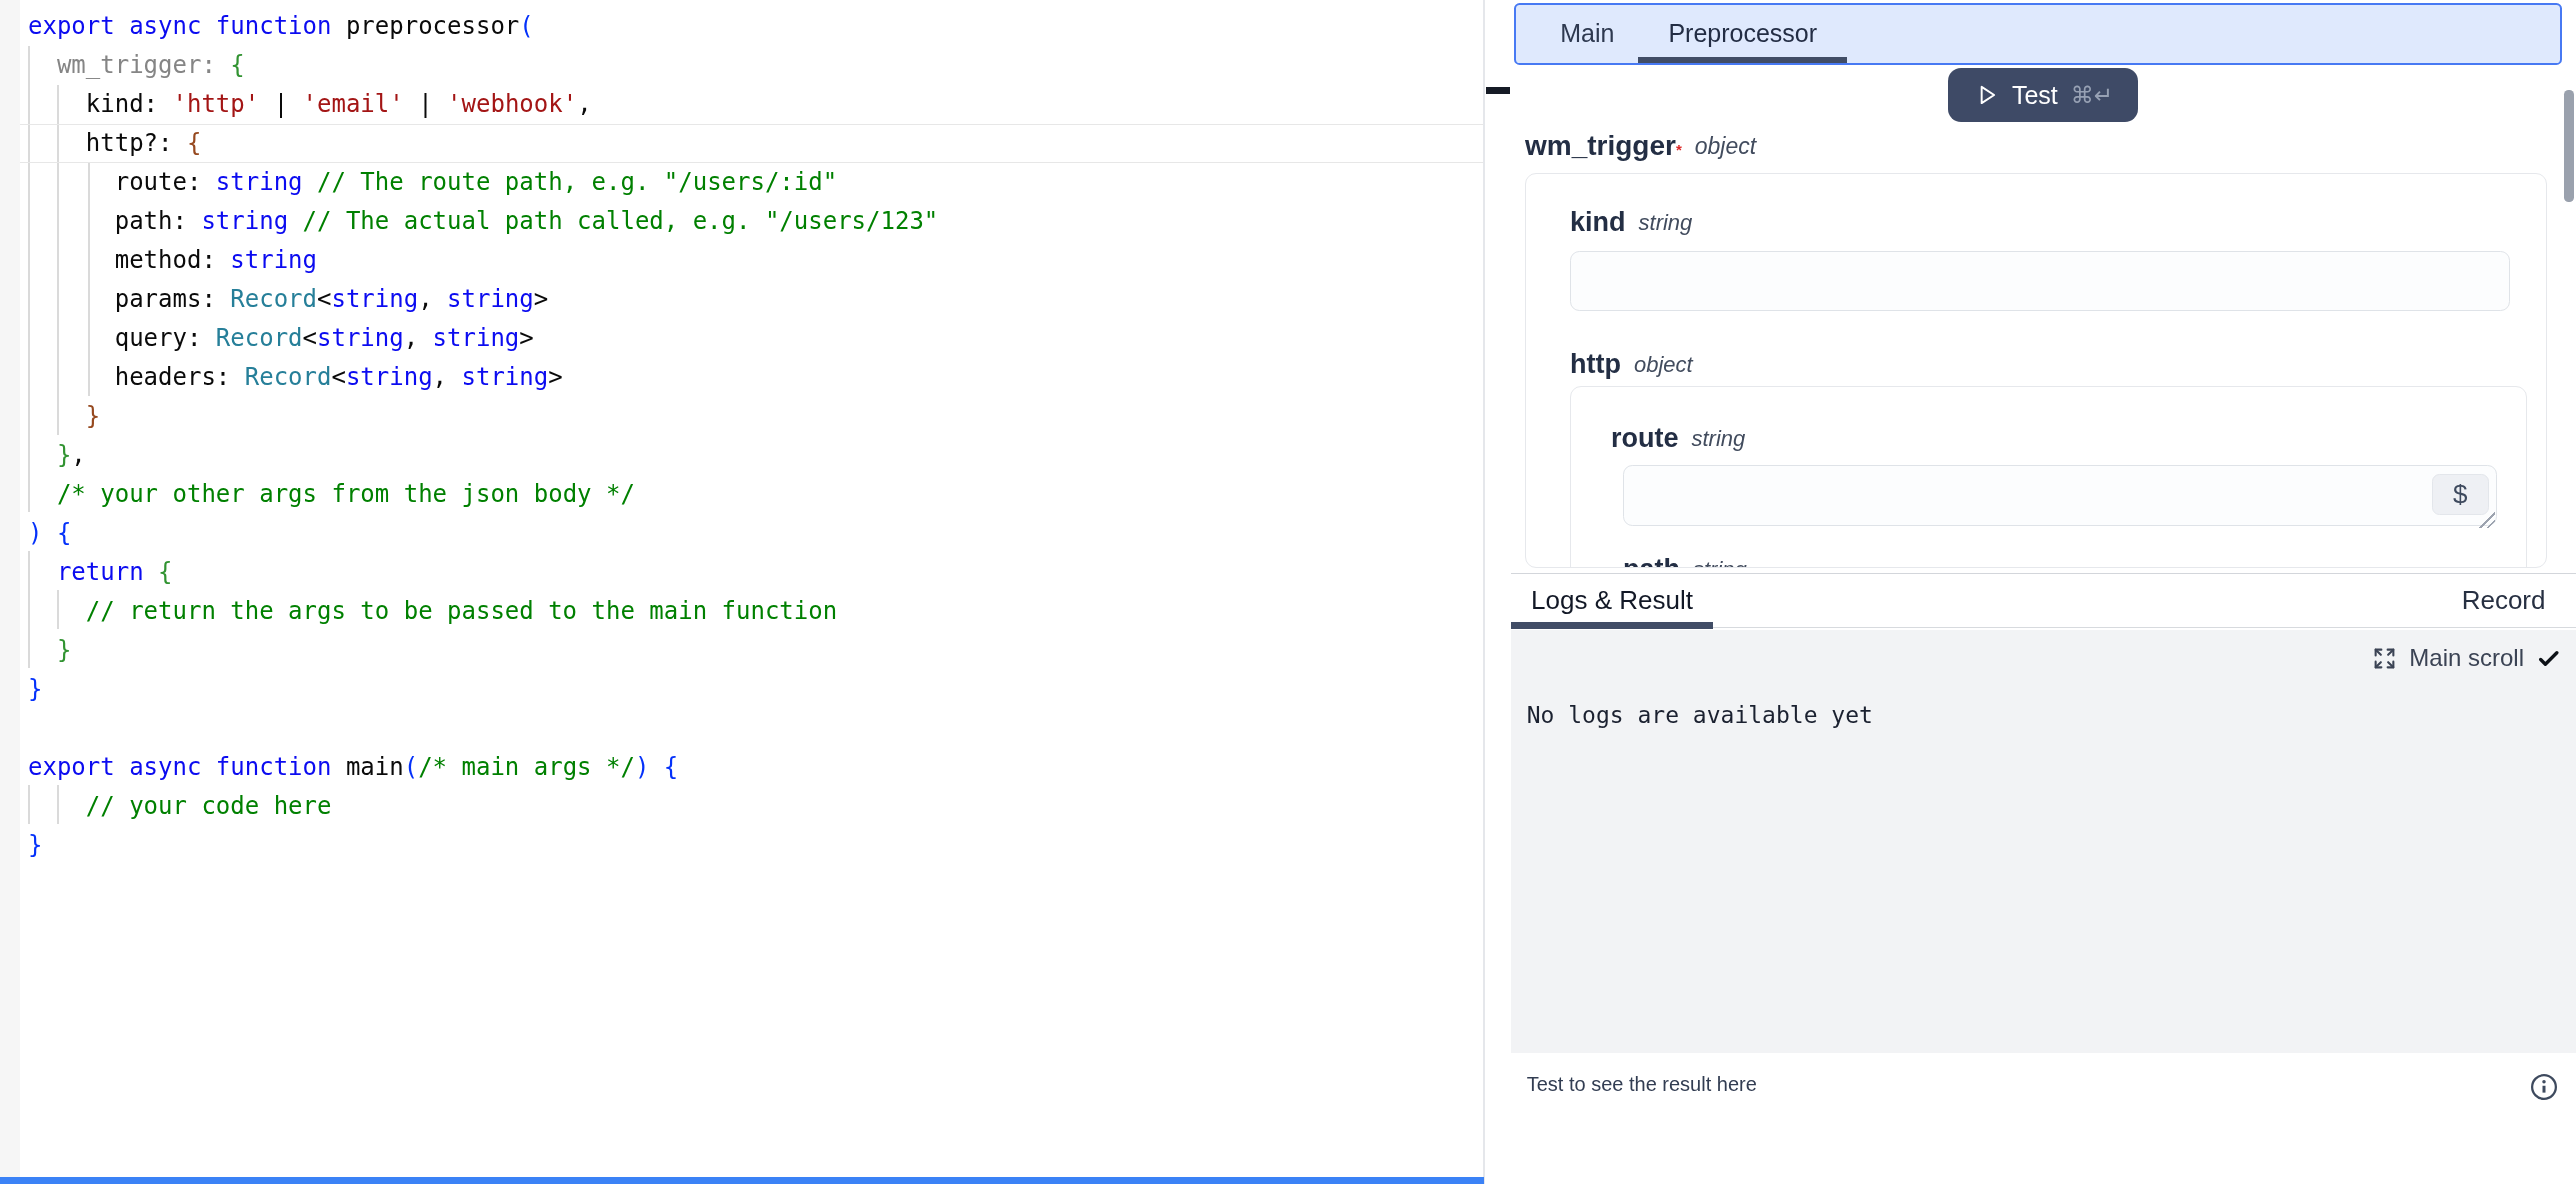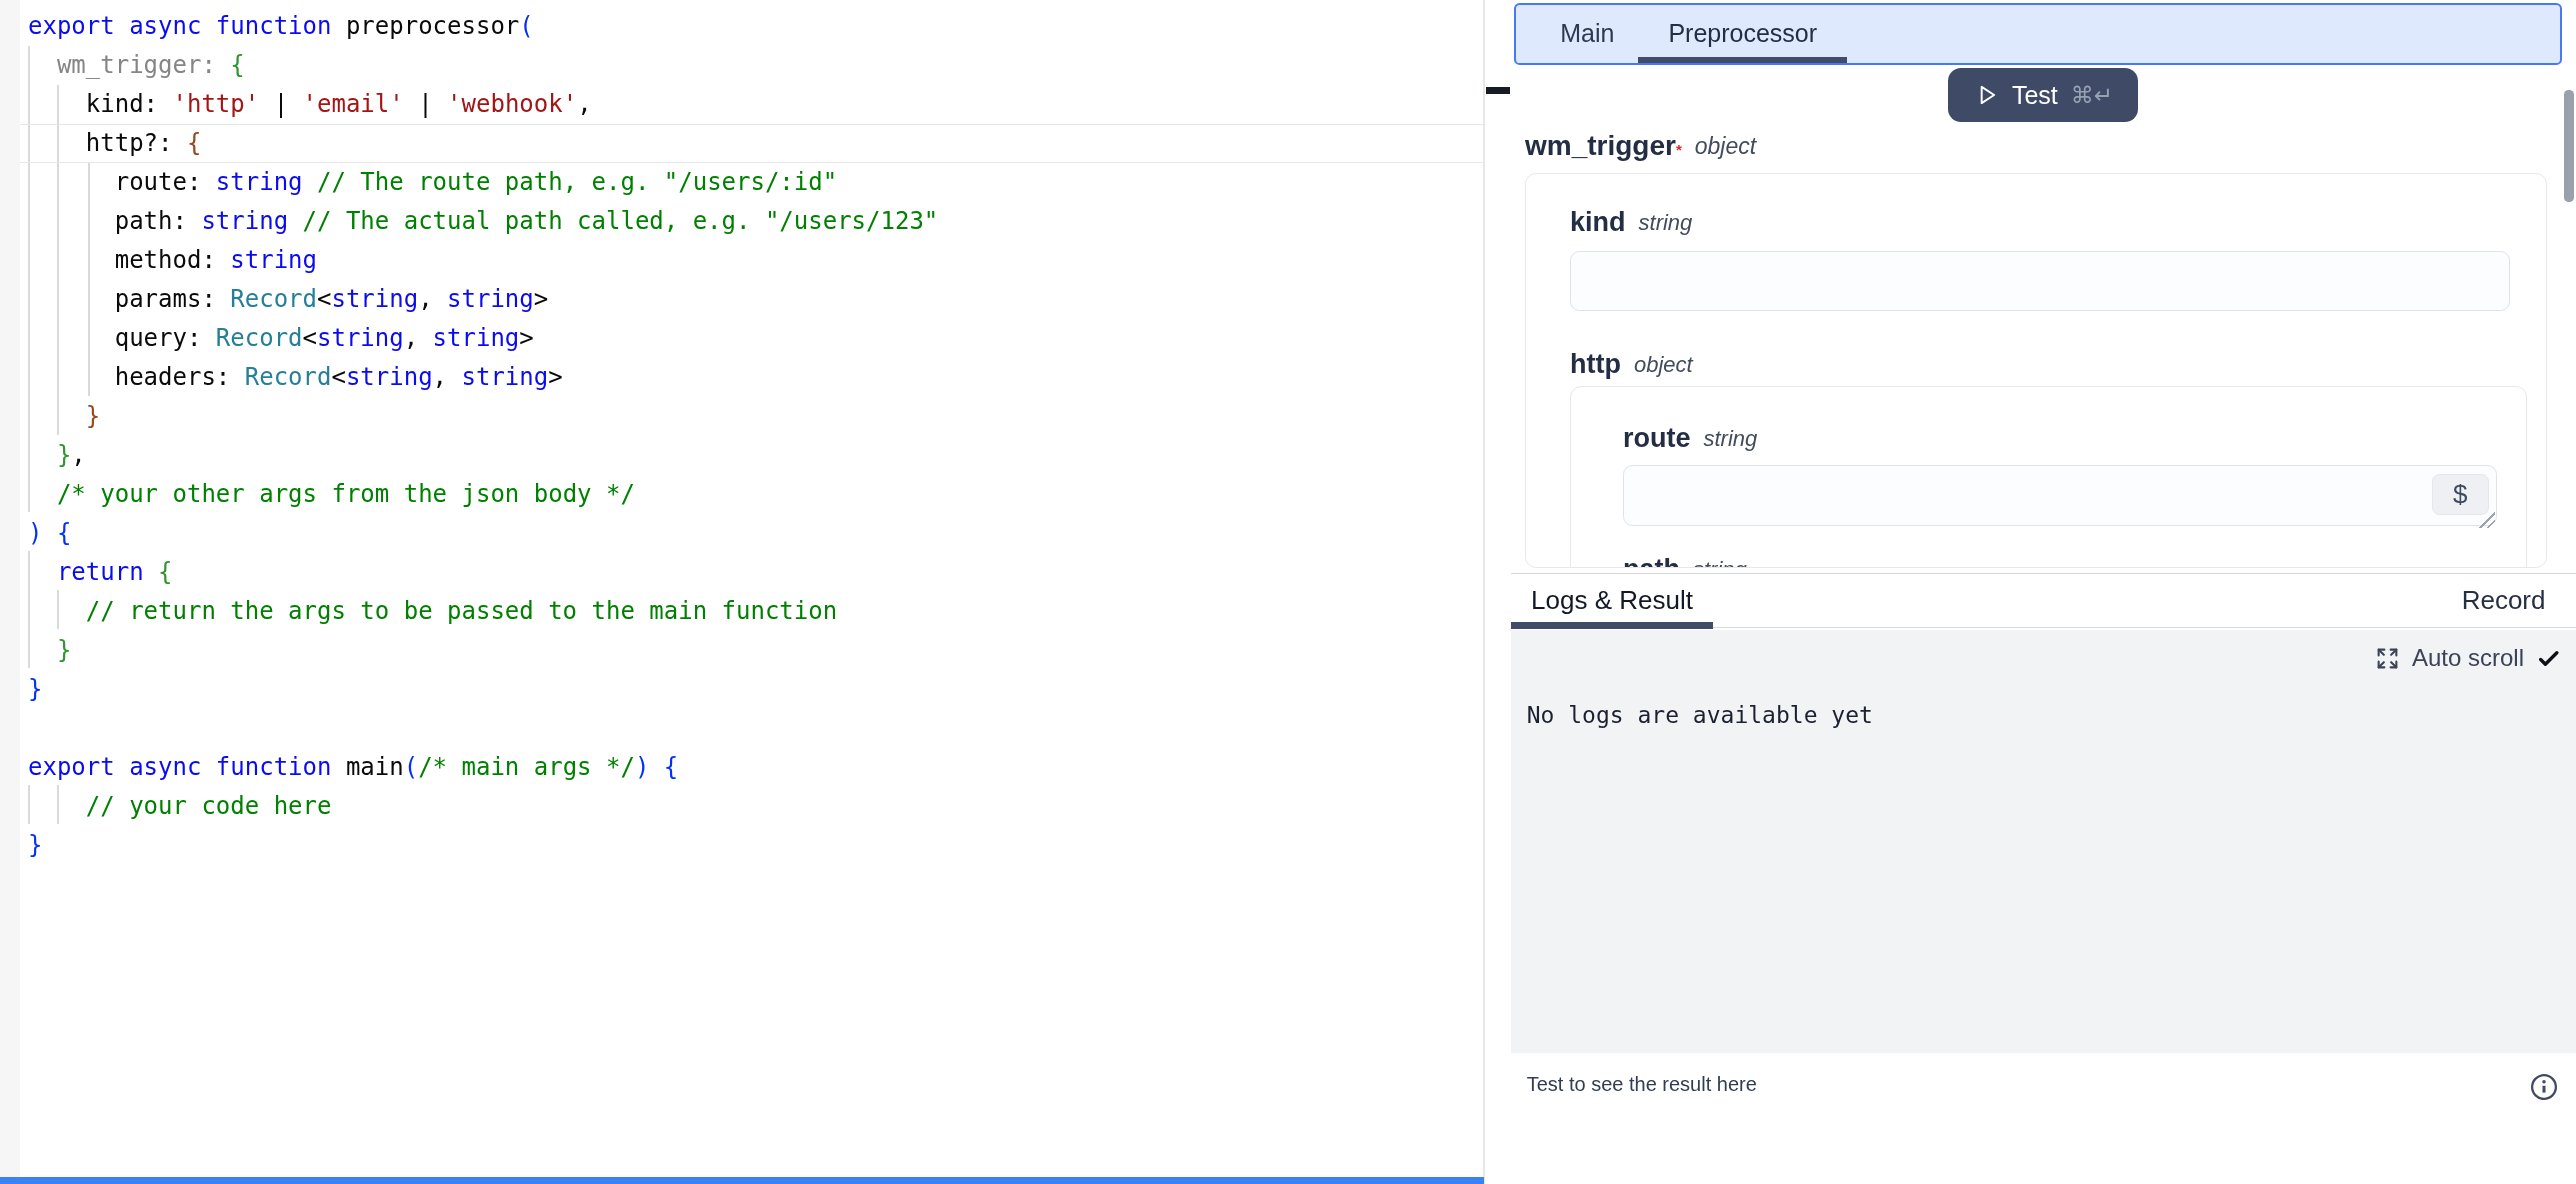--- a/index.html
+++ b/index.html
@@ -149,21 +149,21 @@
       <span class="fh-type">string</span>
     </div>
     <textarea class="schema-input kind-input" aria-label="kind" style=""></textarea>
 
     <div class="field-head h-sub" style="left:44px; top:175px;">
       <span class="fh-name">http</span>
       <span class="fh-type">object</span>
     </div>
 
     <div class="obj-box">
-      <div class="field-head h-sub" style="left:52px; top:36px;">
+      <div class="field-head h-sub" style="left:40px; top:36px;">
         <span class="fh-name">route</span>
         <span class="fh-type">string</span>
       </div>
       <div class="route-wrap">
         <textarea class="schema-input route-input" aria-label="route" style=""></textarea>
         <div class="dollar-btn">
           <span>$</span>
         </div>
         <div class="resize-grip"></div>
       </div>
@@ -194,21 +194,21 @@
             <path d="M9 3.5H3.5V9"></path>
               <path d="M3.5 3.5l5 5"></path>
             <path d="M15 3.5h5.5V9"></path>
               <path d="M20.5 3.5l-5 5"></path>
             <path d="M9 20.5H3.5V15"></path>
               <path d="M3.5 20.5l5-5"></path>
             <path d="M15 20.5h5.5V15"></path>
               <path d="M20.5 20.5l-5-5"></path>
           </svg>
         </span>
-        <span class="as-label">Auto scroll</span>
+        <span class="as-label">Main scroll</span>
         <span>
           <svg width="25" height="25" viewBox="0 0 24 24" fill="none" stroke="#0d1117" stroke-width="3.2" stroke-linecap="round" stroke-linejoin="round">
               <polyline points="20 6.5 9 17.5 4.5 13"></polyline>
             </svg>
         </span>
       </div>
       <div class="nologs">No logs are available yet</div>
     </div>
 
     <div class="result-area">

